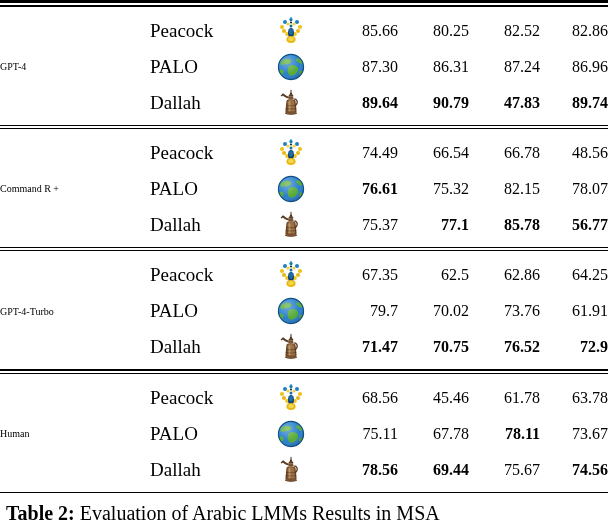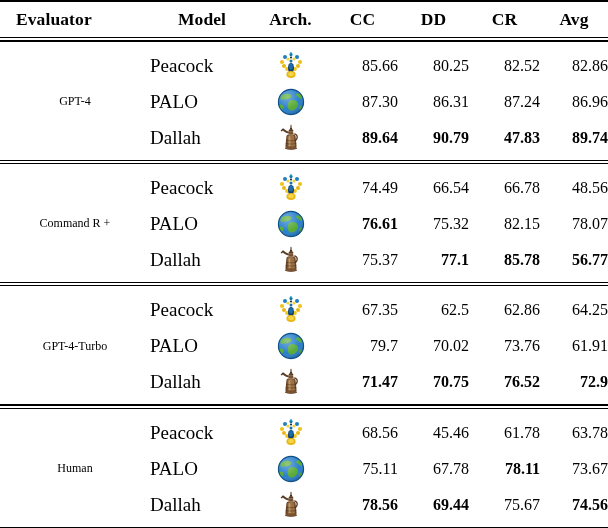--- a/index.html
+++ b/index.html
@@ -68,23 +68,23 @@
   }
   .hdr-row th.h-eval { text-align: left; padding-left: 16px; }
 
   
   .body-row td {
     height: 36px;
     font-size: 15.5px;
     text-align: center;
   }
   td.cell-eval {
-    text-align: center;
+    text-align: left;
     padding-left: 14px;
-    font-size: 12px;
+    font-size: 10px;
     vertical-align: middle;
   }
   td.cell-model {
     text-align: left;
     font-size: 19px;
   }
   td.cell-arch {
     text-align: center;
     vertical-align: middle;
   }
@@ -124,42 +124,20 @@
   .spacer-6 { height: 6px; }
   .spacer-4 { height: 4px; }
 </style>
 </head>
 <body>
 
 <div class="sheet">
 
   <div class="rule rule-top"></div>
 
-  <table class="maintable">
-    <colgroup>
-      <col class="c-eval">
-        <col class="c-model">
-        <col class="c-arch">
-      <col class="c-cc">
-        <col class="c-dd">
-        <col class="c-cr">
-        <col class="c-avg">
-    </colgroup>
-    <tbody>
-      <tr class="hdr-row">
-        <th class="h-eval">Evaluator</th>
-        <th>Model</th>
-        <th>Arch.</th>
-        <th>CC</th>
-        <th>DD</th>
-        <th>CR</th>
-        <th>Avg</th>
-      </tr>
-    </tbody>
-  </table>
 
   <div class="rule-group">
     <div class="rule rule-double"></div>
     <div class="rule-double-gap"></div>
     <div class="rule rule-double"></div>
   </div>
 
   <div id="blocks-host">
       <div class="spacer-6"></div>
       <table class="maintable">
@@ -667,14 +645,17 @@
           </tr>
         </tbody>
       </table>
       <div class="spacer-4"></div>
       <div class="rule-group">
         <div class="rule rule-double"></div>
         <div class="rule-double-gap"></div>
       </div>
     </div>
 
+  <div class="caption">
+    <span class="cap-label">Table 2:</span><span> Evaluation of Arabic LMMs Results in MSA</span>
+  </div>
 
 </div>
 
 </body></html>

